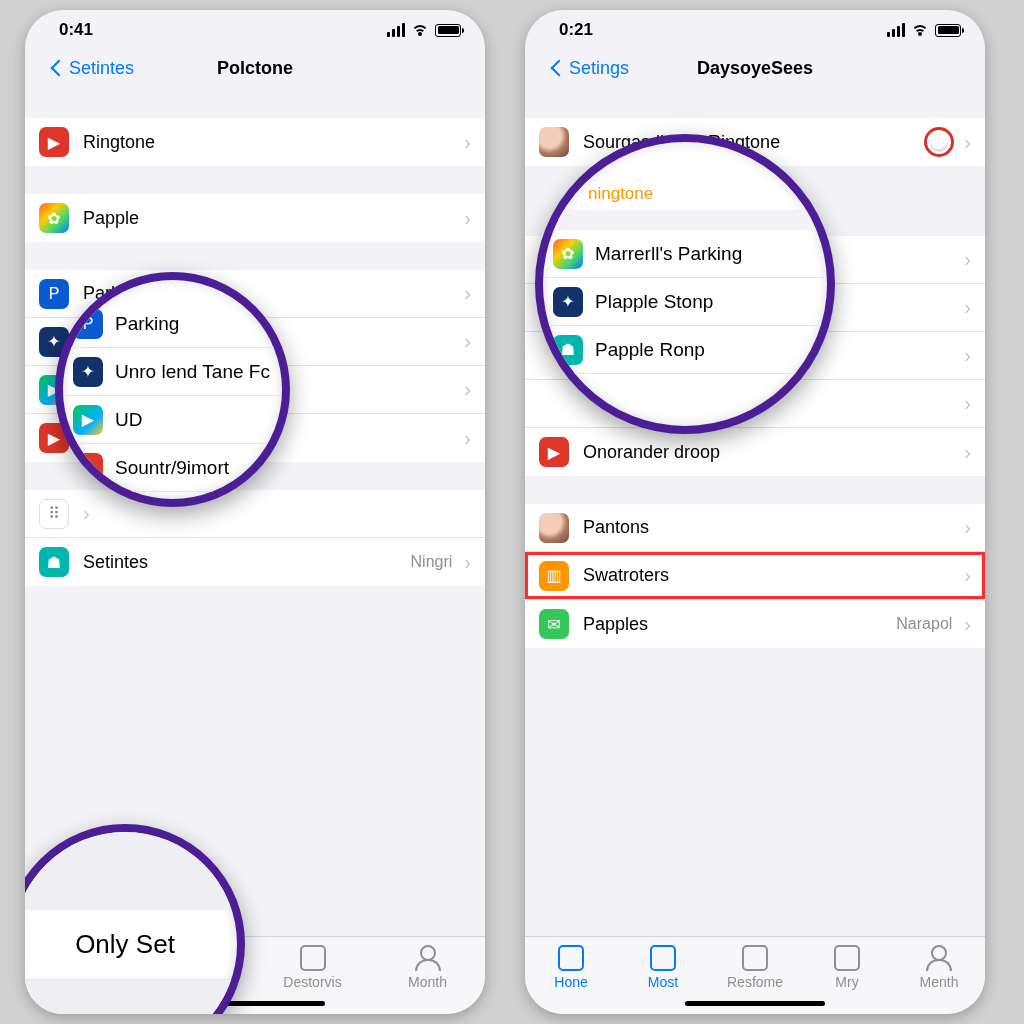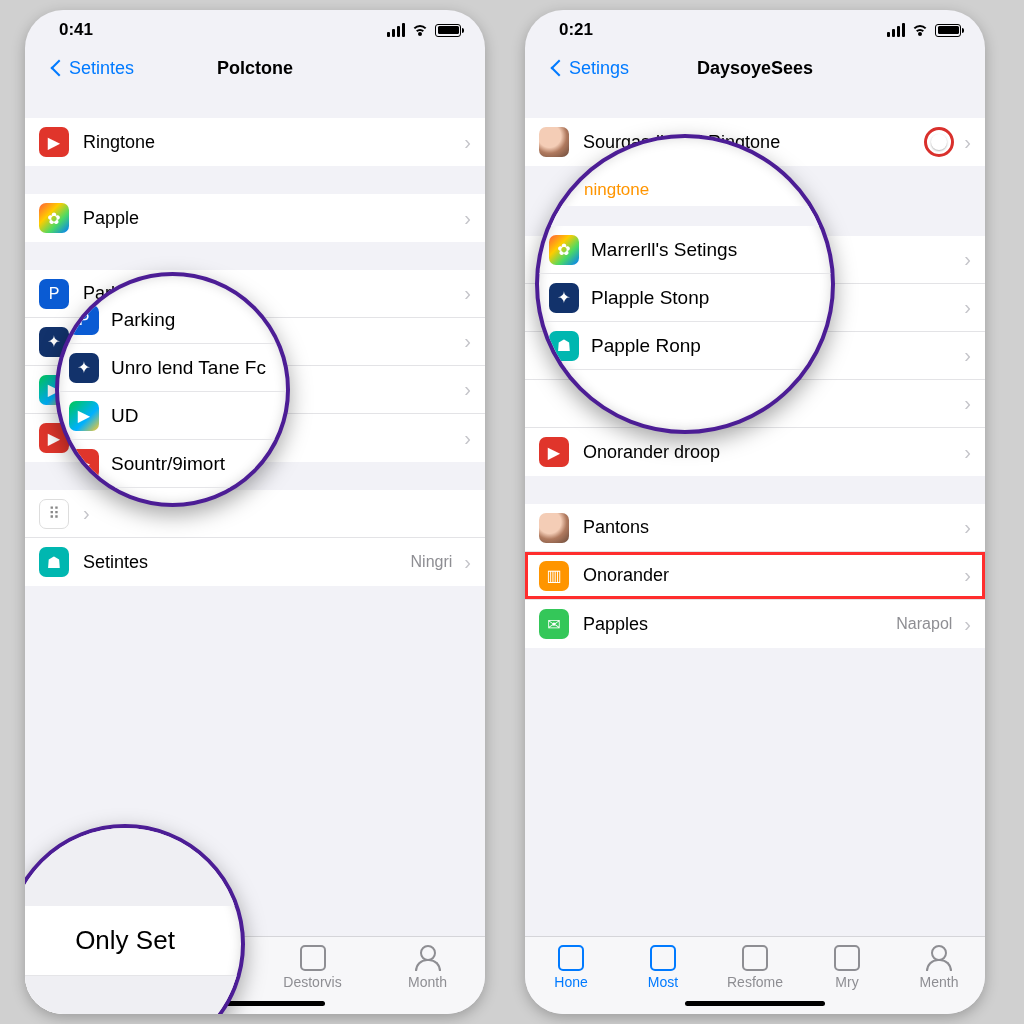--- a/index.html
+++ b/index.html
@@ -72,21 +72,21 @@
   .tab .ticon { width:26px; height:26px; border:2px solid currentColor; border-radius:5px; position:relative; }
   .tab.person .ticon { border:none; }
   .tab.person .ticon::before{content:"";position:absolute;top:0;left:50%;width:12px;height:12px;border:2px solid currentColor;border-radius:50%;transform:translateX(-50%);}
   .tab.person .ticon::after{content:"";position:absolute;bottom:0;left:50%;width:22px;height:10px;border:2px solid currentColor;border-bottom:none;border-radius:12px 12px 0 0;transform:translateX(-50%);}
   .home-ind { position:absolute; bottom:8px; left:50%; transform:translateX(-50%); width:140px; height:5px; background:#000; border-radius:3px; }
 
   
   .lens {
     position: absolute;
     border-radius: 50%;
-    border: 4px solid #4c1d95;
+    border: 8px solid #4c1d95;
     background: #fff;
     box-shadow: 0 8px 22px rgba(0,0,0,.35), inset 0 0 12px rgba(0,0,0,.15);
     overflow: hidden;
   }
   .lens .lens-row { display:flex; align-items:center; padding:6px 10px; border-bottom:1px solid #e5e5e8; height:48px; }
   .lens .lens-row .icon{ width:30px;height:30px;border-radius:7px;margin-right:12px;flex:0 0 30px;display:flex;align-items:center;justify-content:center;color:#fff;}
   .lens .lens-row .label{ font-size:19px; white-space:nowrap; }
   .lens .head { color:#ff9500; font-size:17px; padding:4px 45px 6px; }
 
   .lens.big-text .label{ font-size:26px; font-weight:400; }
@@ -308,21 +308,21 @@
       </div>
 
       <div class="group">
         <div class="row">
           <span class="icon avatar"></span>
           <span class="label">Pantons</span>
           <span class="chev">›</span>
         </div>
         <div class="row highlight">
           <span class="icon bg-orange">▥</span>
-          <span class="label">Onorander</span>
+          <span class="label">Swatroters</span>
           <span class="chev">›</span>
         </div>
         <div class="row">
           <span class="icon bg-green">✉</span>
           <span class="label">Papples</span>
           <span class="detail">Narapol</span>
           <span class="chev">›</span>
         </div>
       </div>
     </div>
@@ -350,21 +350,21 @@
         </div>
       <div class="home-ind"></div>
     </div>
 
     <div class="lens" style="top:124px; left:10px; width:300px; height:300px;">
       <div style="height:38px"></div>
       <div class="head">ningtone</div>
       <div style="height:20px;background:#f2f2f7"></div>
       <div class="lens-row">
         <span class="icon bg-photos">✿</span>
-        <span class="label">Marrerll's Setings</span>
+        <span class="label">Marrerll's Parking</span>
       </div>
       <div class="lens-row">
         <span class="icon bg-navy">✦</span>
         <span class="label">Plapple Stonp</span>
       </div>
       <div class="lens-row">
         <span class="icon bg-teal">☗</span>
         <span class="label">Papple Ronp</span>
       </div>
     </div>

